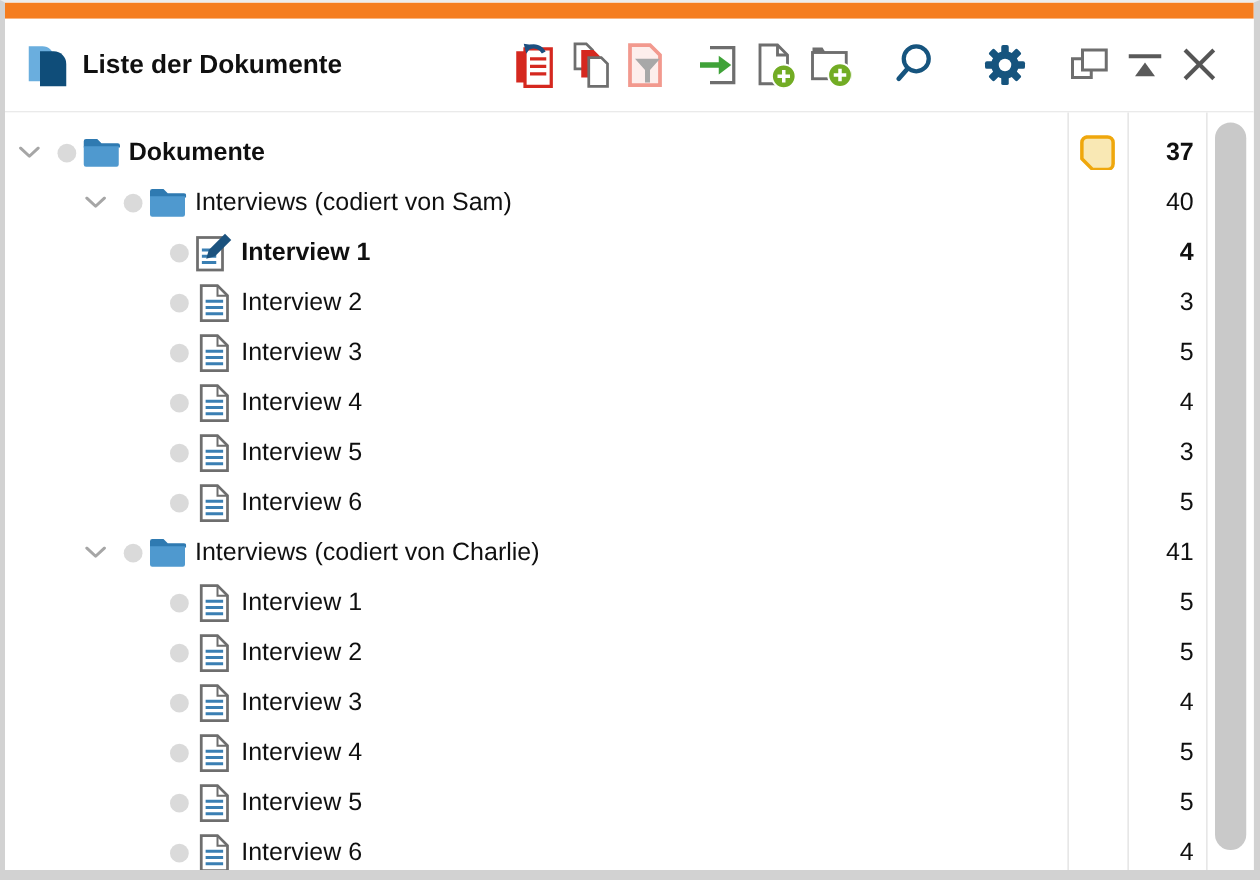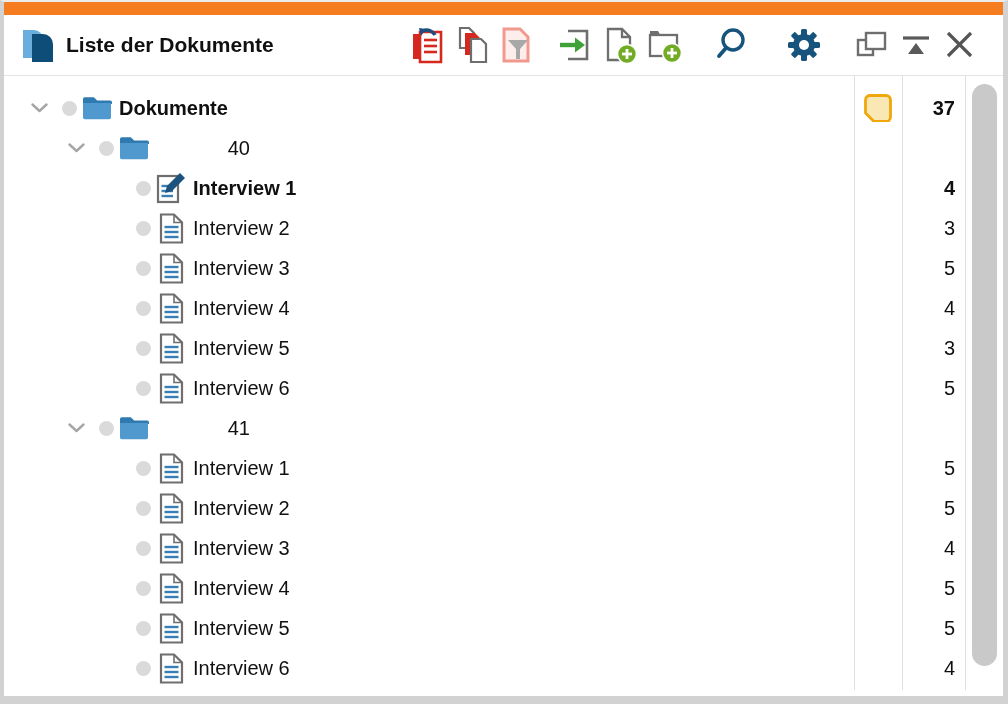--- a/index.html
+++ b/index.html
@@ -6,21 +6,21 @@
   html,body { background:#e8e8e8; font-family:"Liberation Sans","DejaVu Sans",sans-serif; }
   .window {
     width:1008px; height:704px; background:#fff; position:relative;
     border-left:4px solid #d2d2d2; border-right:5px solid #d2d2d2;
     border-top:2px solid #ececec; border-bottom:8px solid #d2d2d2;
     overflow:hidden;
   }
   .accent-bar { height:13px; background:#f57d1f; width:100%; }
   
   .titlebar {
-    height:61px; display:flex; align-items:center;
+    height:75px; display:flex; align-items:center;
     padding:0 26px 0 18px; border-bottom:1px solid #e3e3e3; background:#fff;
   }
   .title-icon { width:32px; height:37px; flex:0 0 auto; }
   .title-text { font-size:21px; font-weight:bold; color:#101010; margin-left:12px; white-space:nowrap; }
   .toolbar { margin-left:auto; display:flex; align-items:center; }
   .tb-btn {
     width:34px; height:38px; display:flex; align-items:center; justify-content:center;
     background:none; border:none; padding:0; cursor:pointer;
   }
   .gap-s { margin-left:10px; }
@@ -152,21 +152,21 @@
       </button>
     </div>
   </div>
 
   <div class="content">
     <div class="vline vline-memo"></div>
     <div class="vline vline-count"></div>
     <div class="vline vline-scroll"></div>
     <div class="scroll-thumb"></div>
 
-  <div class="row" style="padding-left: 24px;">
+  <div class="row" style="padding-left: 8px;">
     <span class="chevron">
       <svg width="17" height="10" viewBox="0 0 17 10">
         <polyline points="1.5,1.5 8.5,8 15.5,1.5" fill="none" stroke="#a6a6a6" stroke-width="2.4" stroke-linecap="round" stroke-linejoin="round"></polyline>
       </svg>
     </span>
     <span class="dot"></span>
     <span class="node-icon icon-folder">
       <svg width="30" height="26" viewBox="0 0 30 26">
         <path d="M1,9 v-5 a1.8,1.8 0 0 1 1.8,-1.8 h9 l3.4,3.4 h13 a1.8,1.8 0 0 1 1.8,1.8 v1.6 z" fill="#2f7ab1"></path>
         <path d="M1,8 h28 v14.5 a1.8,1.8 0 0 1 -1.8,1.8 h-24.4 a1.8,1.8 0 0 1 -1.8,-1.8 z" fill="#4f99cf"></path>
@@ -189,20 +189,21 @@
       </svg>
     </span>
     <span class="dot"></span>
     <span class="node-icon icon-folder">
       <svg width="30" height="26" viewBox="0 0 30 26">
         <path d="M1,9 v-5 a1.8,1.8 0 0 1 1.8,-1.8 h9 l3.4,3.4 h13 a1.8,1.8 0 0 1 1.8,1.8 v1.6 z" fill="#2f7ab1"></path>
         <path d="M1,8 h28 v14.5 a1.8,1.8 0 0 1 -1.8,1.8 h-24.4 a1.8,1.8 0 0 1 -1.8,-1.8 z" fill="#4f99cf"></path>
       </svg>
     </span>
 
+    <span class="label">Interviews (codiert von Sam)</span>
     <span class="memo-cell">
       
     </span>
     <span class="count">40</span>
   </div>
 
   <div class="row" style="padding-left: 98px;">
     <span class="chevron" style="visibility: hidden;">
       <svg width="17" height="10" viewBox="0 0 17 10">
         <polyline points="1.5,1.5 8.5,8 15.5,1.5" fill="none" stroke="#a6a6a6" stroke-width="2.4" stroke-linecap="round" stroke-linejoin="round"></polyline>
@@ -358,20 +359,21 @@
       </svg>
     </span>
     <span class="dot"></span>
     <span class="node-icon icon-folder">
       <svg width="30" height="26" viewBox="0 0 30 26">
         <path d="M1,9 v-5 a1.8,1.8 0 0 1 1.8,-1.8 h9 l3.4,3.4 h13 a1.8,1.8 0 0 1 1.8,1.8 v1.6 z" fill="#2f7ab1"></path>
         <path d="M1,8 h28 v14.5 a1.8,1.8 0 0 1 -1.8,1.8 h-24.4 a1.8,1.8 0 0 1 -1.8,-1.8 z" fill="#4f99cf"></path>
       </svg>
     </span>
 
+    <span class="label">Interviews (codiert von Charlie)</span>
     <span class="memo-cell">
       
     </span>
     <span class="count">41</span>
   </div>
 
   <div class="row" style="padding-left: 98px;">
     <span class="chevron" style="visibility: hidden;">
       <svg width="17" height="10" viewBox="0 0 17 10">
         <polyline points="1.5,1.5 8.5,8 15.5,1.5" fill="none" stroke="#a6a6a6" stroke-width="2.4" stroke-linecap="round" stroke-linejoin="round"></polyline>

